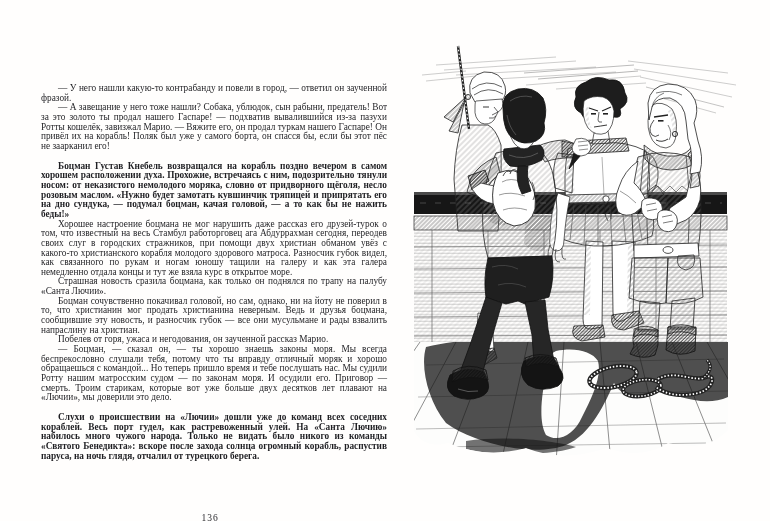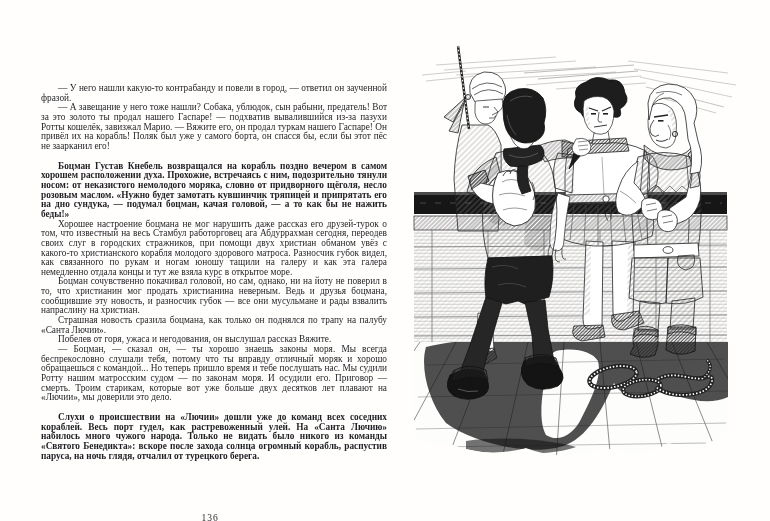--- a/index.html
+++ b/index.html
@@ -26,23 +26,23 @@
 </head>
 <body>
 
 <div class="sheet">
 
   <div class="text-column">
       <p class="para">— У него нашли какую-то контрабанду и повели в город, — ответил он заученной фразой.</p>
       <p class="para">— А завещание у него тоже нашли? Собака, ублюдок, сын рабыни, предатель! Вот за это золото ты продал нашего Гаспаре! — подхватив вывалившийся из-за пазухи Ротты кошелёк, завизжал Марио. — Вяжите его, он продал туркам нашего Гаспаре! Он привёл их на корабль! Поляк был уже у самого борта, он спасся бы, если бы этот пёс не заарканил его!</p>
       <p class="para section-break">Боцман Густав Кнебель возвращался на корабль поздно вечером в самом хорошем расположении духа. Прохожие, встречаясь с ним, подозрительно тянули носом: от неказистого немолодого моряка, словно от придворного щёголя, несло розовым маслом. «Нужно будет замотать кувшинчик тряпицей и припрятать его на дно сундука, — подумал боцман, качая головой, — а то как бы не нажить беды!»</p>
       <p class="para">Хорошее настроение боцмана не мог нарушить даже рассказ его друзей-турок о том, что известный на весь Стамбул работорговец ага Абдуррахман сегодня, переодев своих слуг в городских стражников, при помощи двух христиан обманом увёз с какого-то христианского корабля молодого здорового матроса. Разносчик губок видел, как связанного по рукам и ногам юношу тащили на галеру и как эта галера немедленно отдала концы и тут же взяла курс в открытое море.</p>
+      <p class="para">Страшная новость сразила боцмана, как только он поднялся по трапу на палубу «Санта Лючии».</p>
       <p class="para">Боцман сочувственно покачивал головой, но сам, однако, ни на йоту не поверил в то, что христианин мог продать христианина неверным. Ведь и друзья боцмана, сообщившие эту новость, и разносчик губок — все они мусульмане и рады взвалить напраслину на христиан.</p>
-      <p class="para">Страшная новость сразила боцмана, как только он поднялся по трапу на палубу «Санта Лючии».</p>
-      <p class="para">Побелев от горя, ужаса и негодования, он выслушал рассказ Вяжите.</p>
+      <p class="para">Побелев от горя, ужаса и негодования, он заученной рассказ Марио.</p>
       <p class="para">— Боцман, — сказал он, — ты хорошо знаешь законы моря. Мы всегда беспрекословно слушали тебя, потому что ты вправду отличный моряк и хорошо обращаешься с командой... Но теперь пришло время и тебе послушать нас. Мы судили Ротту нашим матросским судом — по законам моря. И осудили его. Приговор — смерть. Троим старикам, которые вот уже больше двух десятков лет плавают на «Лючии», мы доверили это дело.</p>
       <p class="para section-break">Слухи о происшествии на «Лючии» дошли уже до команд всех соседних кораблей. Весь порт гудел, как растревоженный улей. На «Санта Лючию» набилось много чужого народа. Только не видать было никого из команды «Святого Бенедикта»: вскоре после захода солнца огромный корабль, распустив паруса, на ночь глядя, отчалил от турецкого берега.</p>
     </div>
 
   <div class="page-number">136</div>
 
   <svg class="illustration" viewBox="0 0 350 418" xmlns="http://www.w3.org/2000/svg">
     <defs>
       <pattern id="hA" width="4" height="4" patternUnits="userSpaceOnUse" patternTransform="rotate(45)">
         <line x1="1" y1="0" x2="1" y2="4" stroke="#8a8a8a" stroke-width="0.5"></line>

